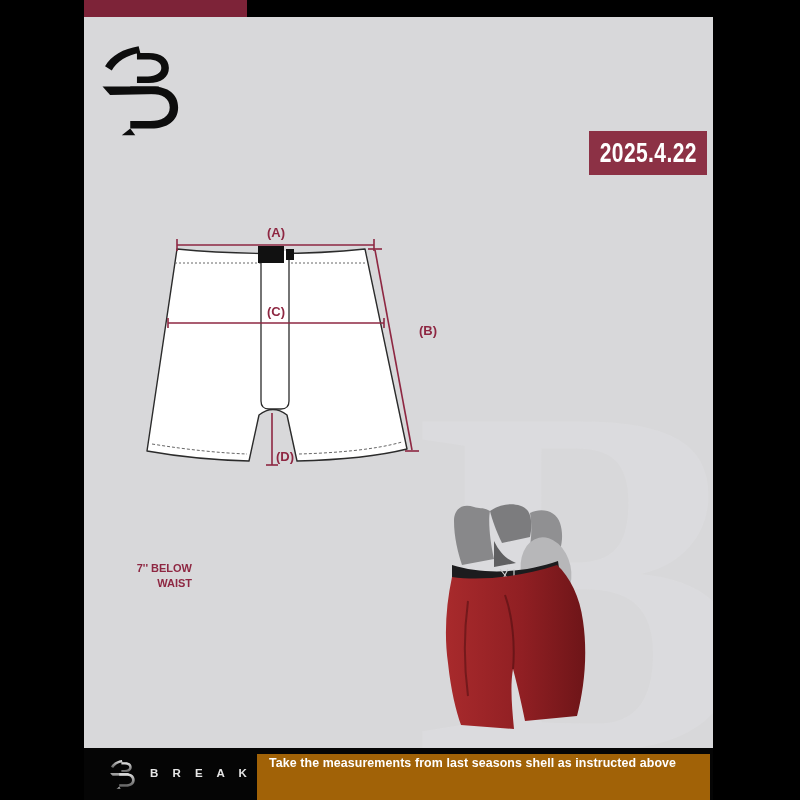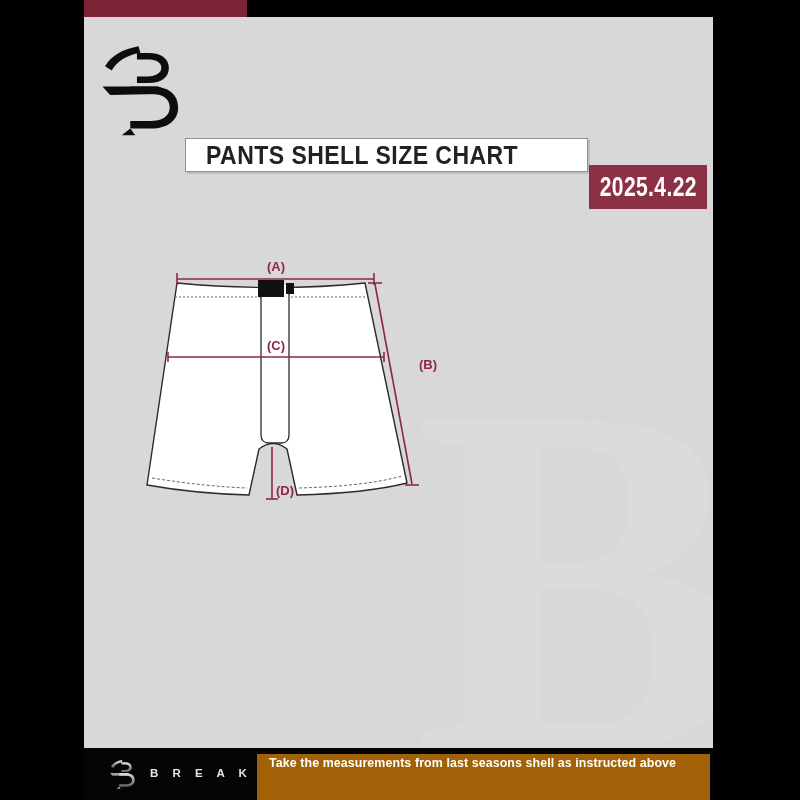--- a/index.html
+++ b/index.html
@@ -61,23 +61,20 @@
     <svg class="logo-main layer" viewBox="0 0 100 110">
       <g fill="#0d0d0d">
         <path d="M46 4 C28 7 13 15 6 28 L14 33 C20 22 32 14 48 12 Z"></path>
         <path d="M44 12 L58 12 C73 12 82 19 82 30 C82 41 73 48 58 48 L44 48 L44 40 L57 40 C66 40 73 36 73 30 C73 23 66 20 57 20 L44 20 Z"></path>
         <path d="M3 52 L70 52 L70 61 L12 62 Z"></path>
         <path d="M36 52 L62 52 C81 52 93 61 93 77 C93 93 80 102 61 102 L36 102 L36 93 L60 93 C73 93 83 88 83 77 C83 66 74 61 61 61 L36 61 Z"></path>
         <path d="M36 102 L26 110 L42 110 Z"></path>
       </g>
     </svg>
 
-    <div class="title-box layer">
-      <span class="t">PANTS SHELL SIZE CHART</span>
-    </div>
 
     <div class="date-box layer">
       <span class="t">2025.4.22</span>
     </div>
 
     
     <svg class="shorts-svg layer" viewBox="0 0 335 250">
 
       <path d="M38 26 C100 32 170 32 226 26 L268 226 C240 233 200 237 158 238 L148 192 C139 185 129 185 120 192 L110 238 C72 237 36 233 8 228 Z" fill="#ffffff" stroke="#2b2b2b" stroke-width="1.4" stroke-linejoin="round"></path>
 
@@ -111,20 +108,24 @@
       </g>
       <text x="280" y="112" font-size="13" font-weight="700" fill="#8e2742">(B)</text>
 
       <g stroke="#8e2742" stroke-width="1.6">
         <line x1="133" y1="190" x2="133" y2="242"></line>
           <line x1="127" y1="242" x2="139" y2="242"></line>
       </g>
       <text x="137" y="238" font-size="13" font-weight="700" fill="#8e2742">(D)</text>
     </svg>
 
+    <div class="waist-note layer">
+      <div>7'' BELOW</div>
+      <div>WAIST</div>
+    </div>
 
     
     <svg class="photo-svg layer" viewBox="0 0 150 234">
       <defs>
         <linearGradient id="redg" x1="0" y1="0" x2="1" y2="0">
           <stop offset="0" stop-color="#a82a2c"></stop>
             <stop offset="0.55" stop-color="#901f23"></stop>
             <stop offset="1" stop-color="#6e1518"></stop>
         </linearGradient>
       </defs>

